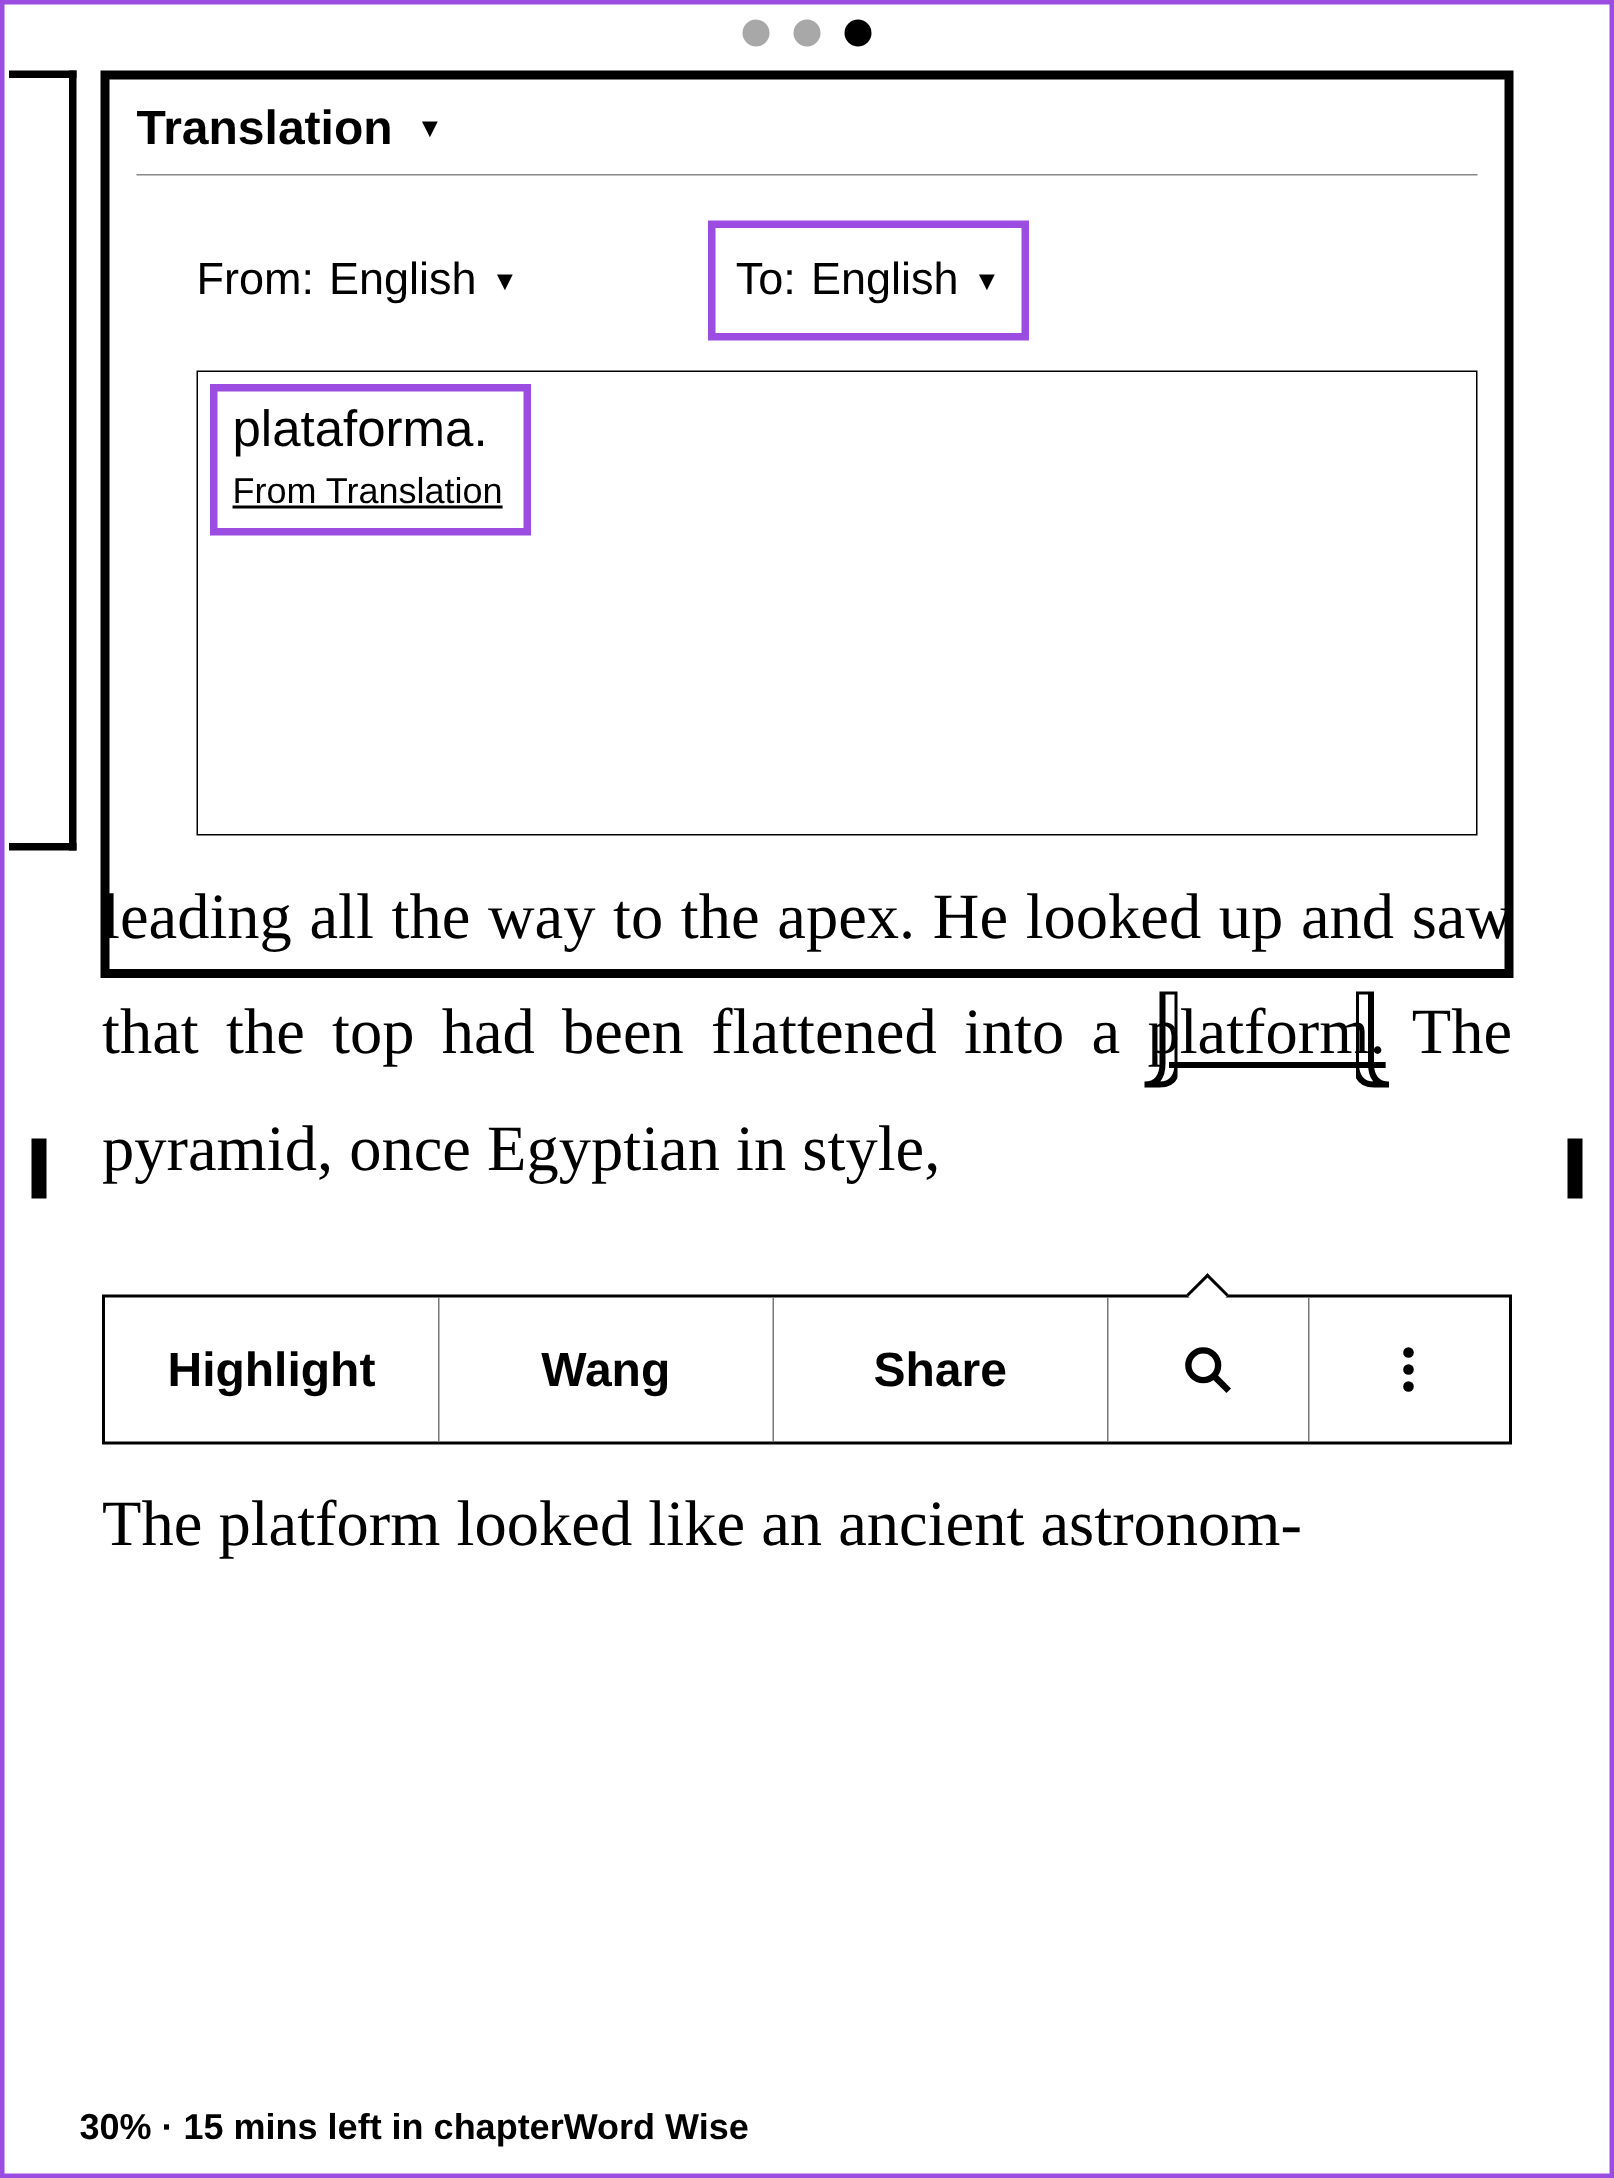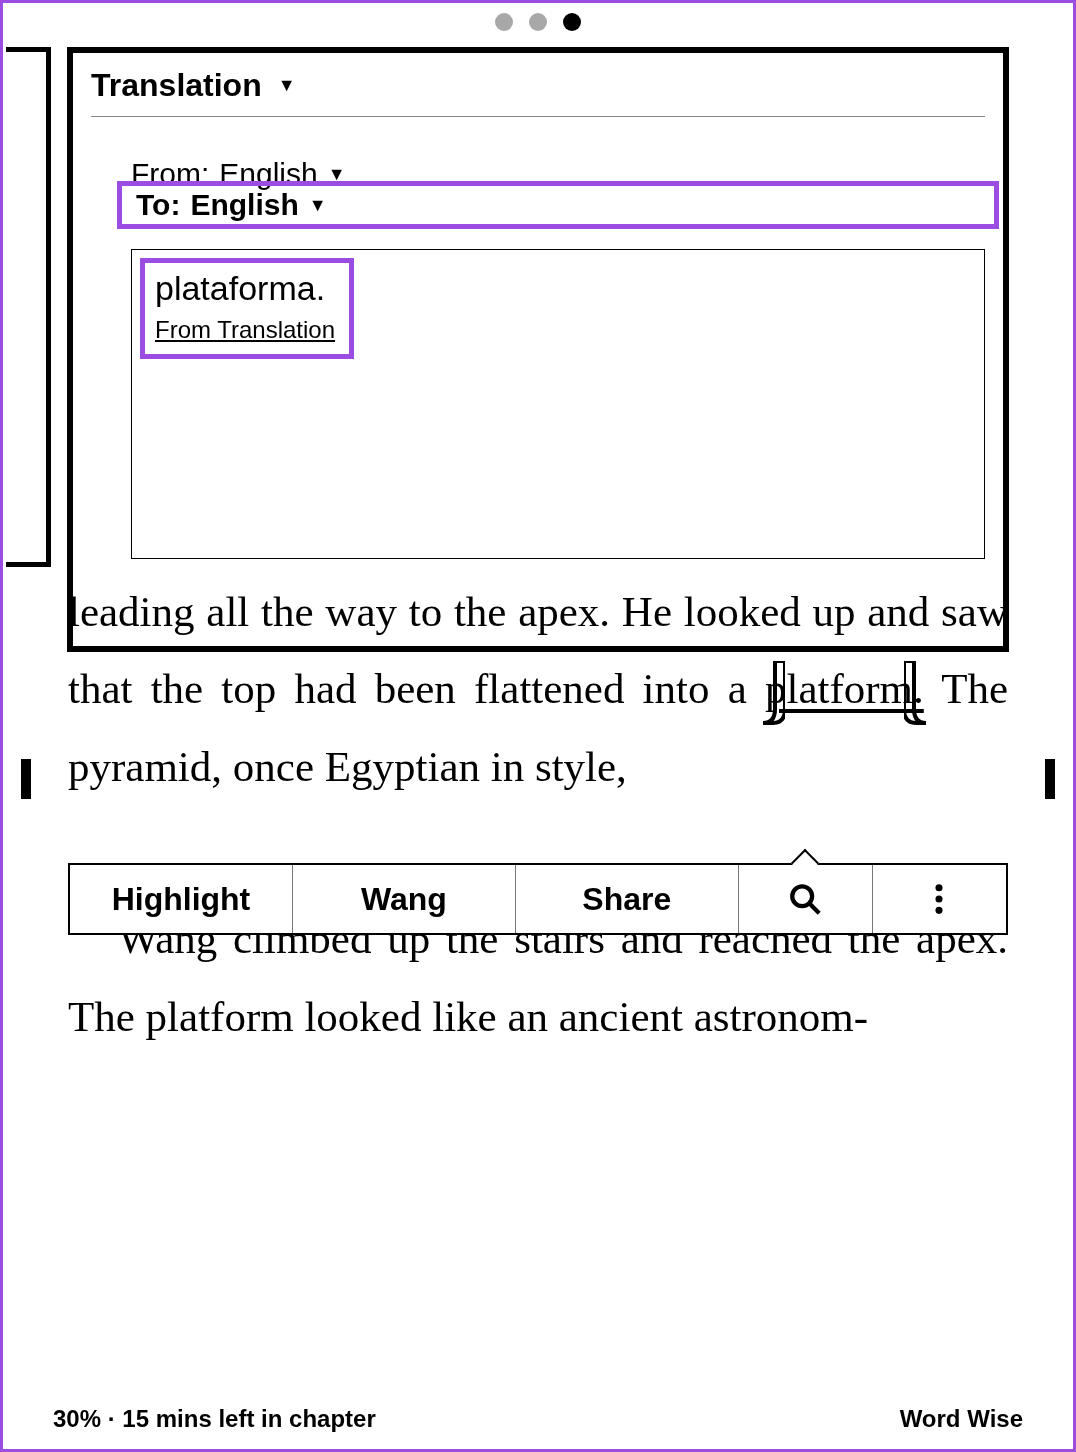--- a/index.html
+++ b/index.html
@@ -55,35 +55,34 @@
       align-items: center;
       gap: 16px;
       padding-bottom: 12px;
       border-bottom: 1px solid #888;
     }
     .dropdown-arrow {
       font-size: 18px;
     }
     .lang-row {
       display: flex;
+      gap: 140px;
       margin: 40px 0 30px 40px;
       font-family: -apple-system, Arial, sans-serif;
       font-size: 30px;
-      flex-direction: column;
     }
     .lang-select {
       display: inline-flex;
       align-items: center;
       gap: 10px;
     }
     .to-box {
       border: 5px solid #9a4de0;
-      padding: 2px 14px;
+      padding: 18px 14px;
       margin: -10px -14px;
-      font-weight: bold;
     }
     .result-box {
       border: 1px solid #000;
       height: 310px;
       margin: 0 0 0 40px;
       padding: 14px;
       position: relative;
     }
     .result-highlight {
       border: 5px solid #9a4de0;
@@ -136,21 +135,21 @@
       background: #000;
       top: 756px;
     }
     .side-handle.left { left: 18px; }
     .side-handle.right { right: 18px; }
     .toolbar {
       position: absolute;
       top: 860px;
       left: 65px;
       right: 65px;
-      height: 72px;
+      height: 100px;
       border: 2px solid #000;
       background: #fff;
       display: flex;
       font-family: -apple-system, Arial, sans-serif;
       font-size: 32px;
       font-weight: 700;
     }
     .toolbar-item {
       flex: 1;
       display: flex;
@@ -171,25 +170,24 @@
       background: #fff;
       border-left: 2px solid #000;
       border-top: 2px solid #000;
     }
     .footer {
       position: absolute;
       bottom: 16px;
       left: 50px;
       right: 50px;
       display: flex;
-      justify-content: space-between;
+      justify-content: flex-start;
       font-family: -apple-system, Arial, sans-serif;
       font-size: 24px;
       font-weight: 700;
-      gap: 26px;
     }
     svg.icon { width: 34px; height: 34px; }
   </style>
 </head>
 <body>
 
 <div class="dots">
   <div class="dot grey"></div>
   <div class="dot grey"></div>
   <div class="dot black"></div>

